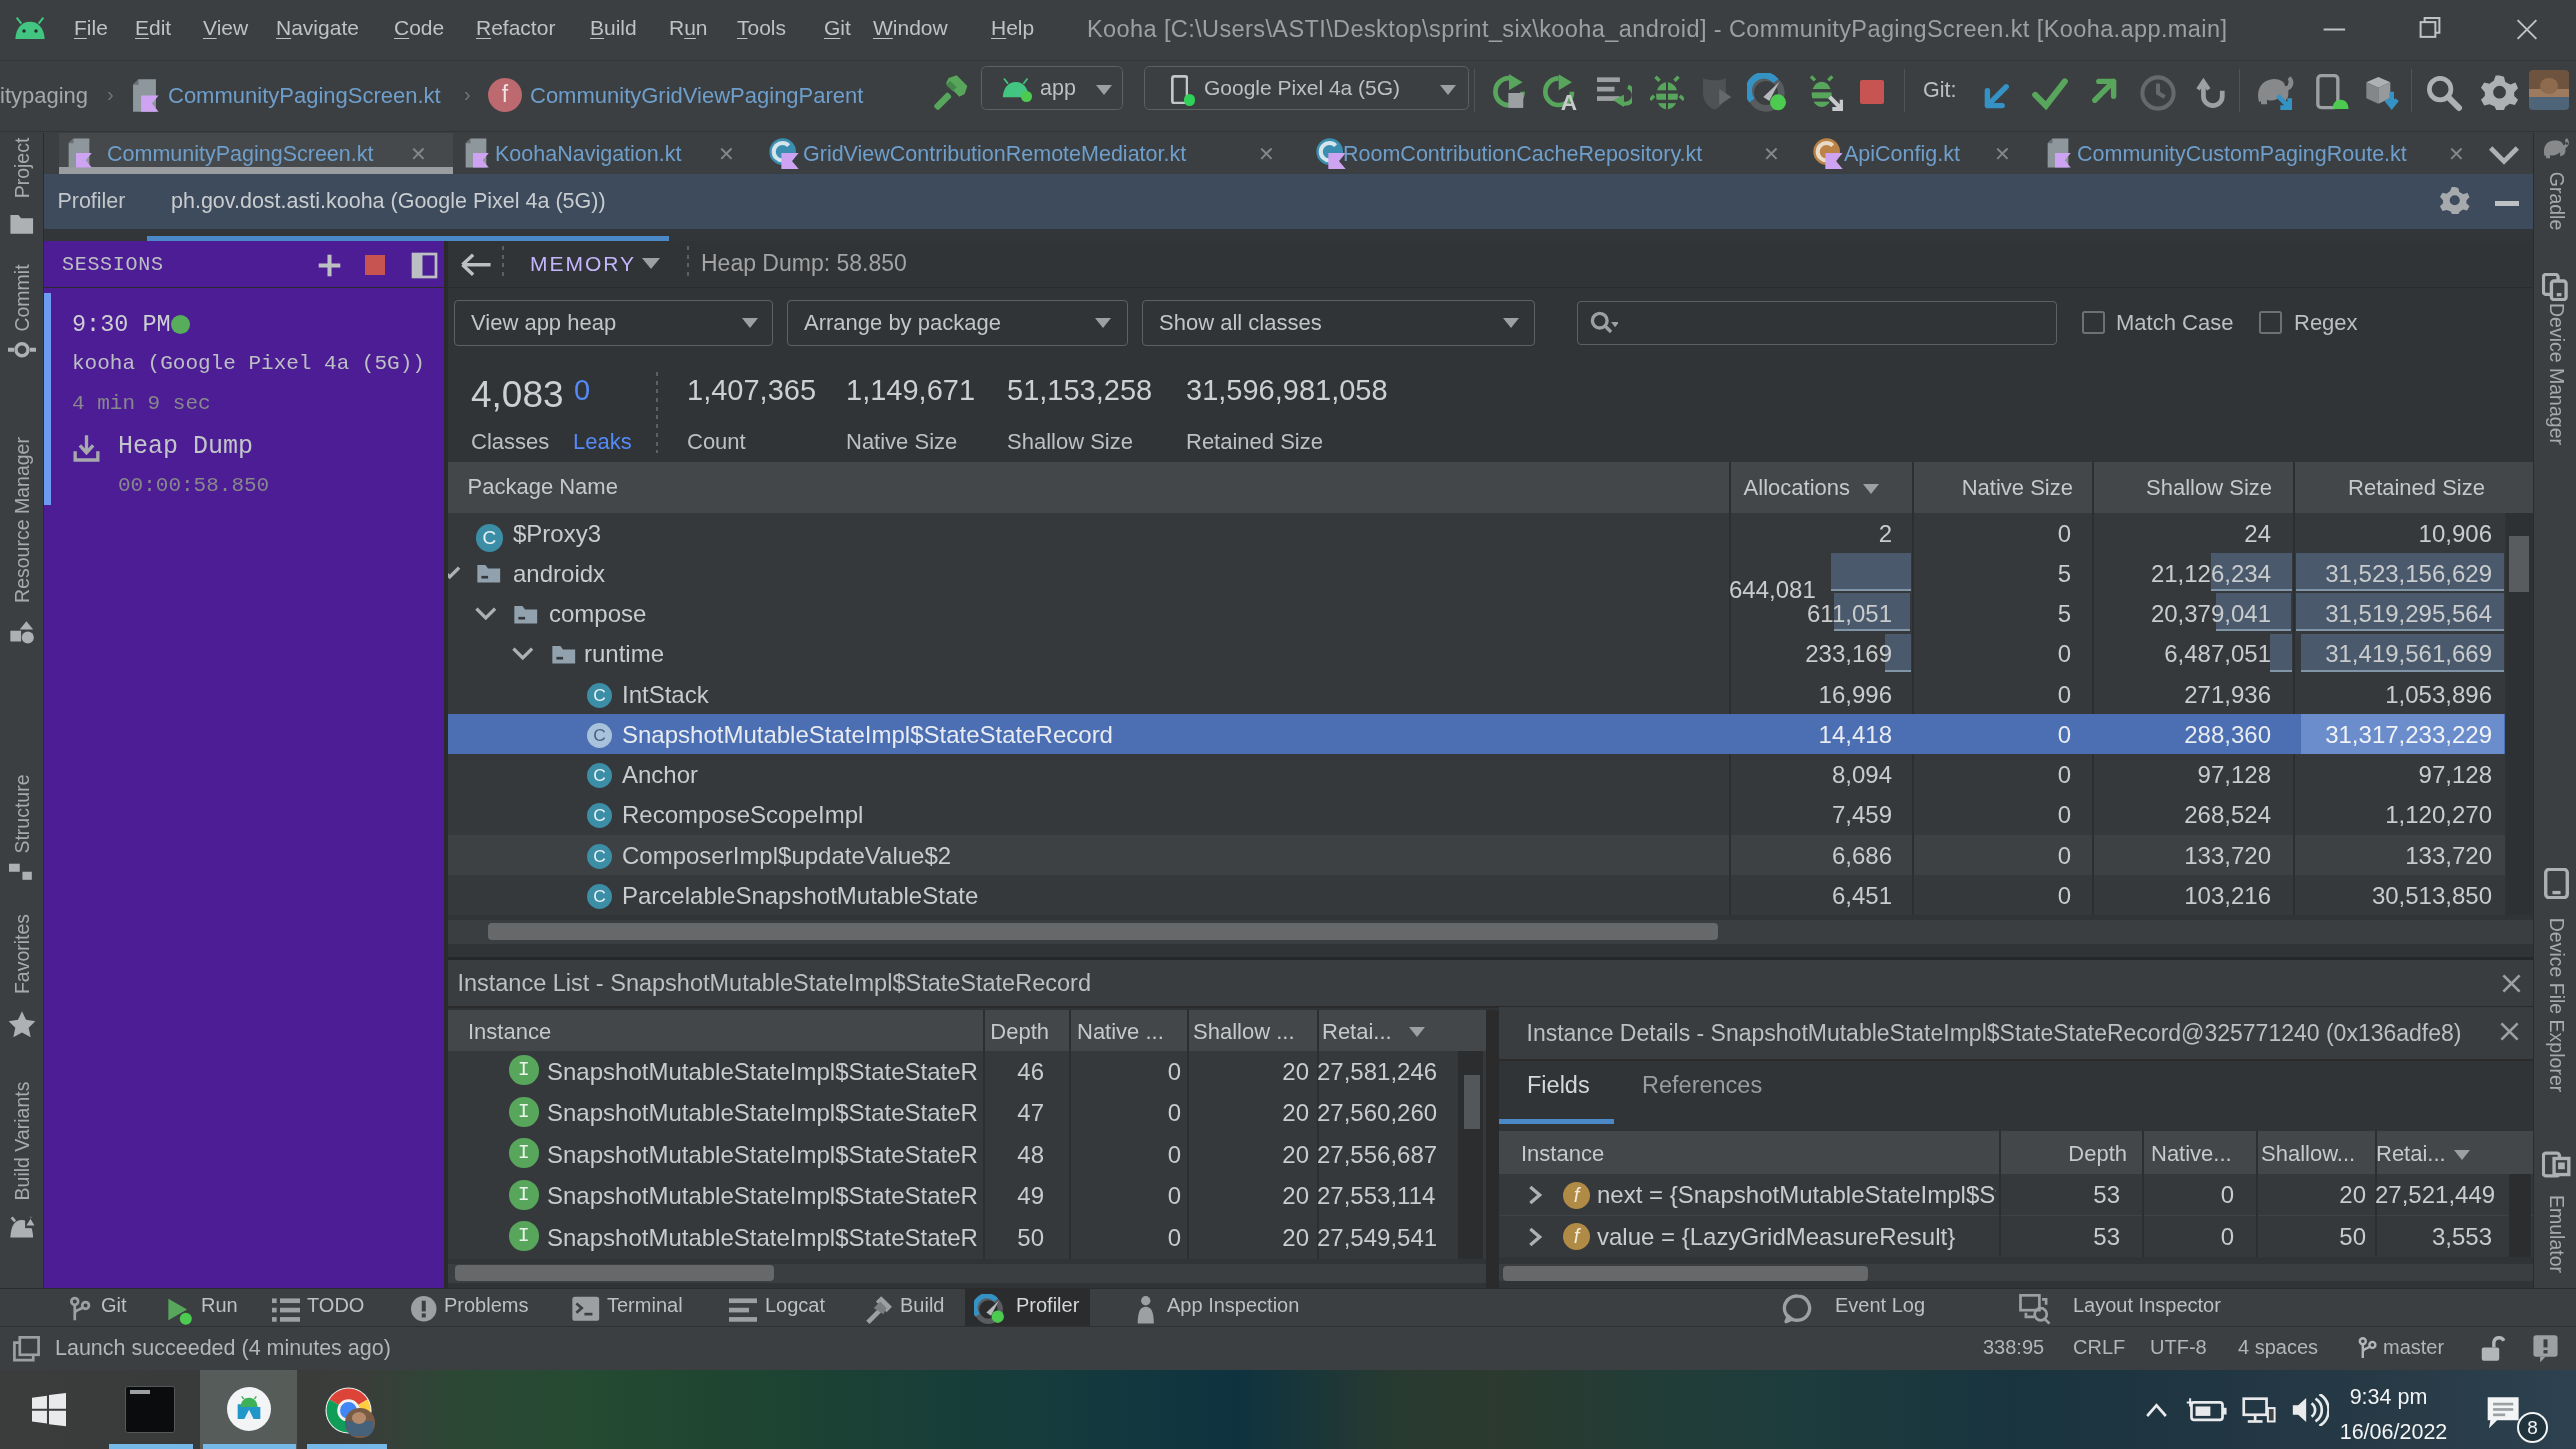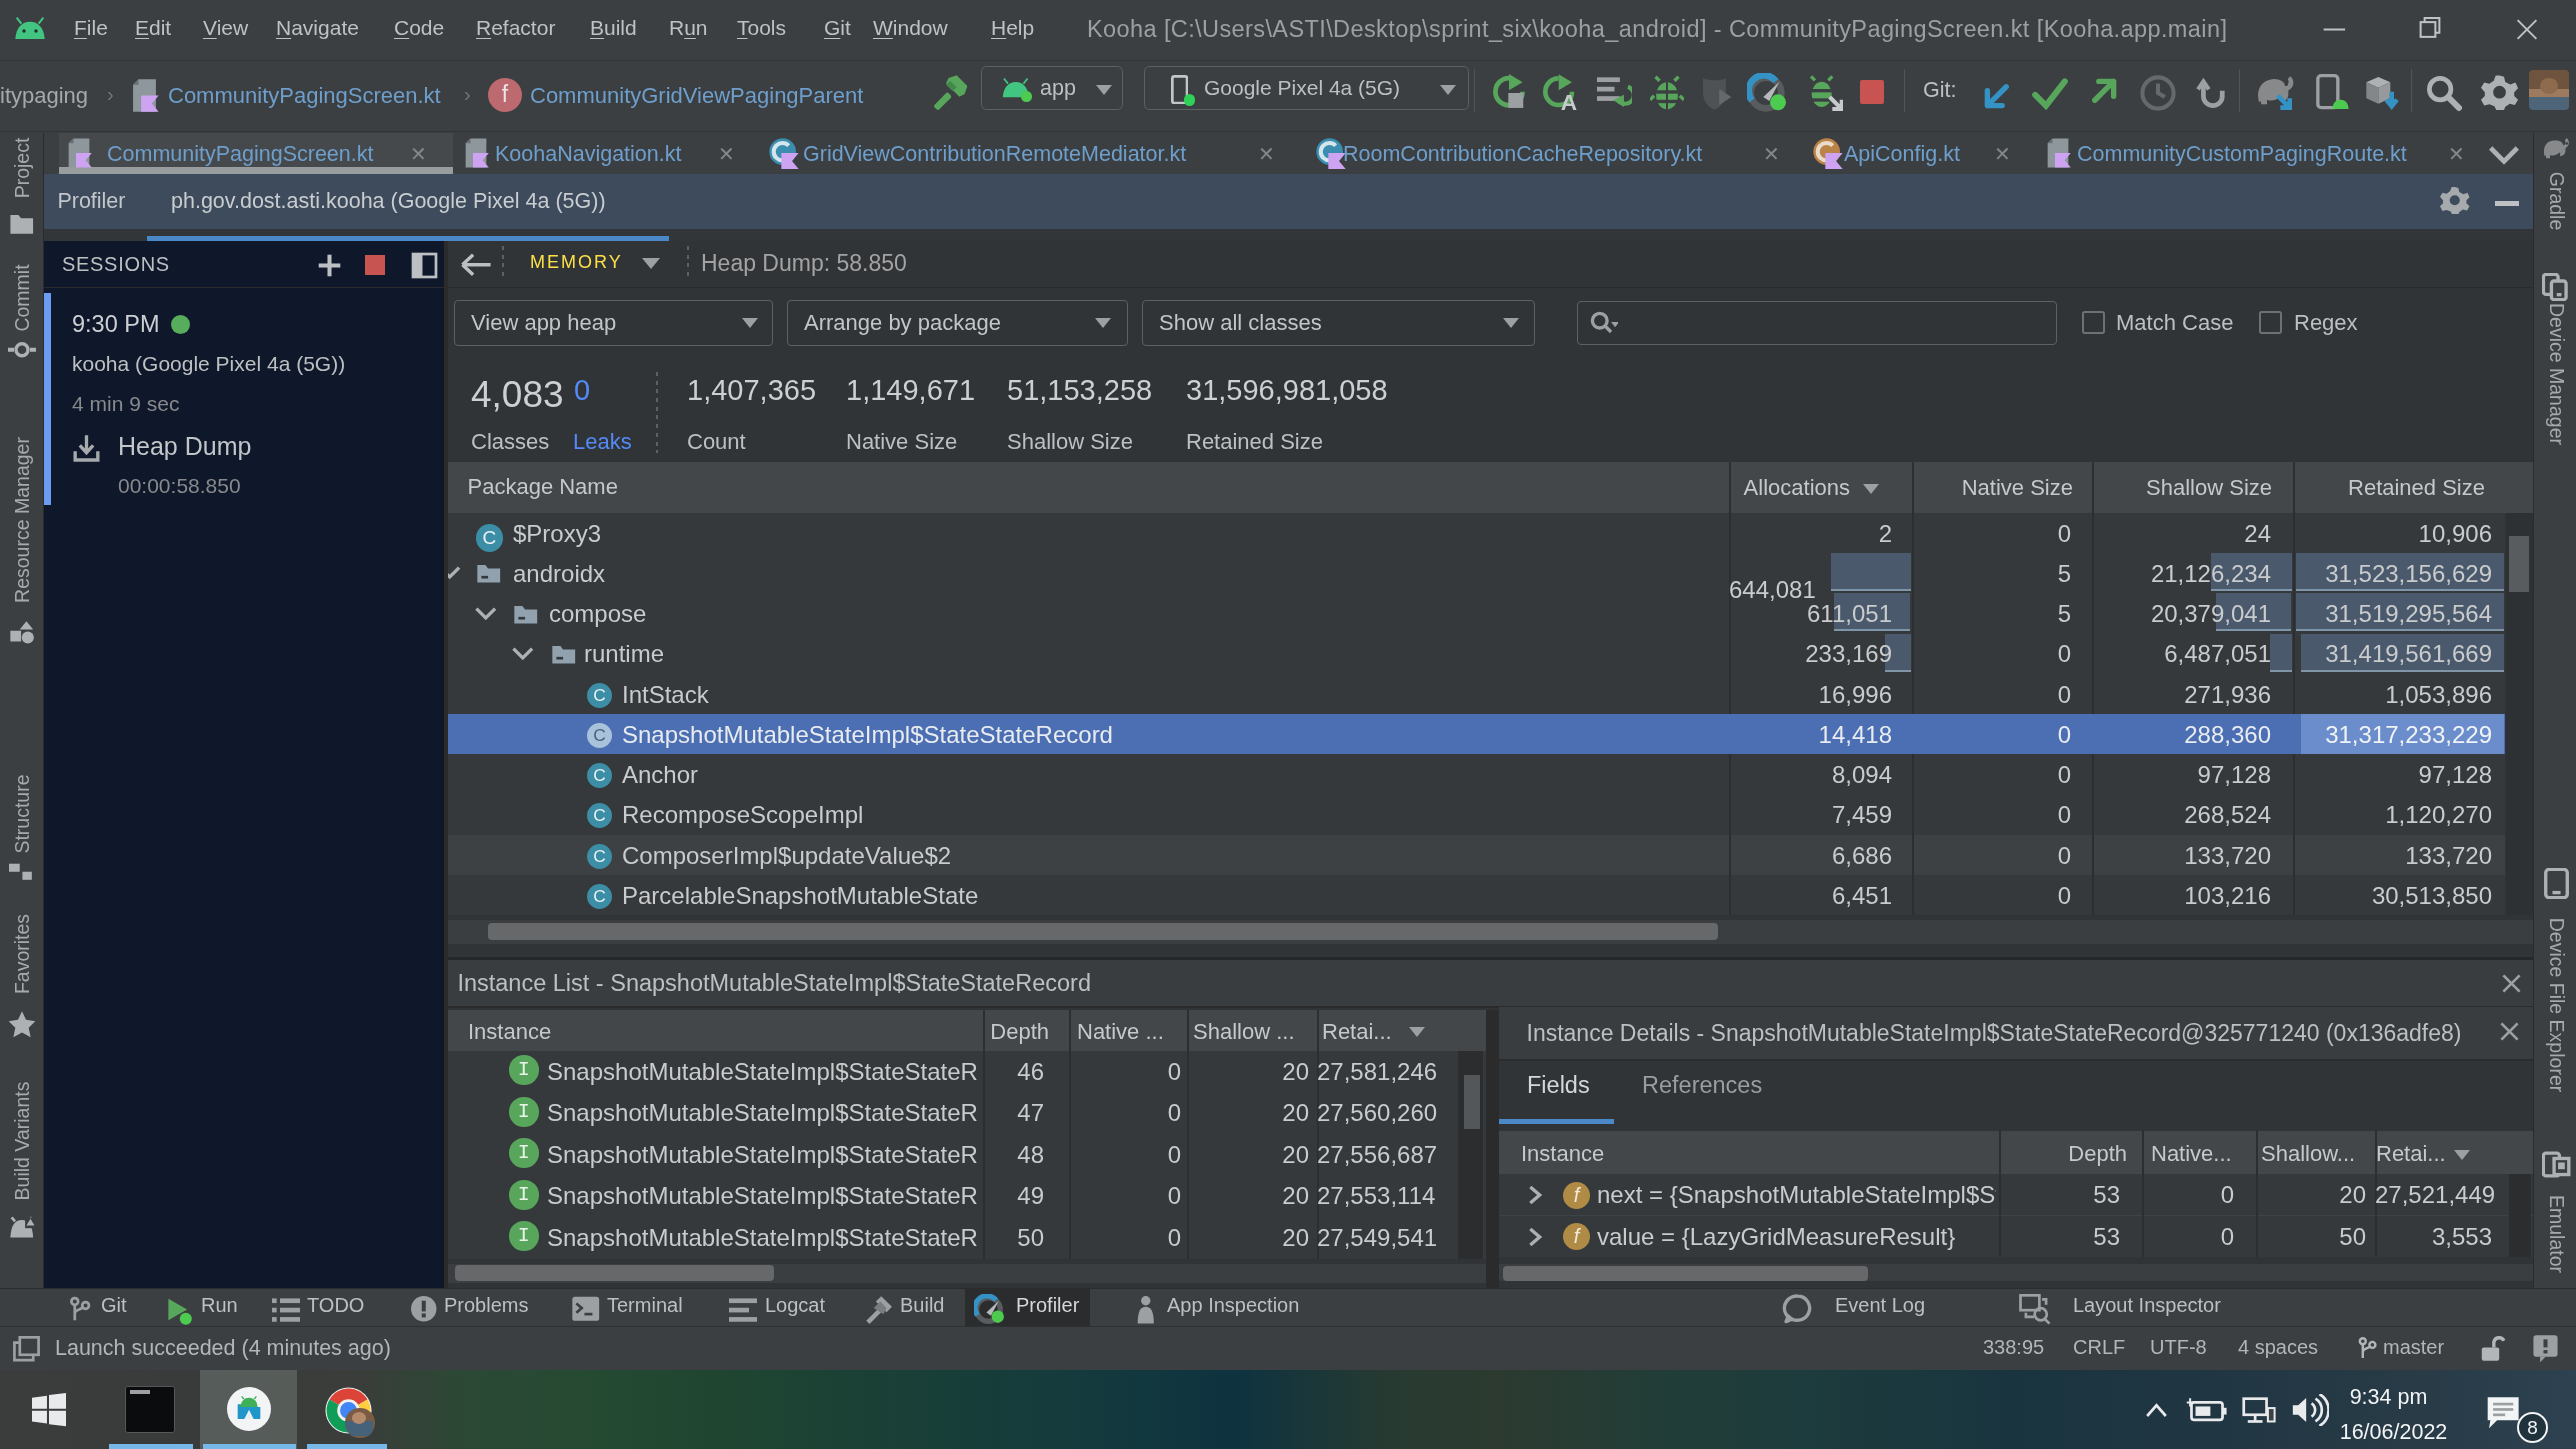--- a/index.html
+++ b/index.html
@@ -31,21 +31,21 @@
 #profrow { left:44px; top:174px; width:2489px; height:55px; background:#3D4B5C; }
 #profstrip { left:44px; top:229px; width:2489px; height:12px; background:#333638; }
 
 
 #lstripe { left:0; top:133px; width:44px; height:1193px; background:#3C3F41; border-right:1.3px solid #2B2B2B; }
 #rstripe { left:2533px; top:133px; width:43px; height:1193px; background:#3C3F41; border-left:1.3px solid #2B2B2B; }
 .vtextl { position:absolute; width:241px; text-align:center; transform:rotate(-90deg); transform-origin:center; font-size:19.5px; color:#A7AAAC; white-space:nowrap; }
 .vtextr { position:absolute; width:241px; text-align:center; transform:rotate(90deg); transform-origin:center; font-size:19.5px; color:#A7AAAC; white-space:nowrap; }
 
 
-#sessions { left:44px; top:241px; width:400px; height:1047px; background:#0f172a; }
+#sessions { left:44px; top:241px; width:400px; height:1047px; background:#4c1d95;font-family:Liberation Mono, monospace; }
 #memory { left:448px; top:241px; width:2085px; height:1047px; background:#313437; }
 #memgap { left:444px; top:241px; width:4px; height:1047px; background:#2B2B2B; }
 
 
 #bottombar { left:0; top:1288px; width:2576px; height:38px; background:#3C3F41; border-top:1.3px solid #2B2B2B; }
 .bitem { position:absolute; top:5.4px; height:29.5px; font-size:20px; color:#BDC0C2; }
 #statusbar { left:0; top:1326px; width:2576px; height:44px; background:#3C3F41; border-top:1.3px solid #2E3133; font-size:20px; color:#B3B6B8; }
 #taskbar { left:0; top:1370px; width:2576px; height:79px;
   background:linear-gradient(90deg,#3B3D3C 0%,#393B3A 8%,#3A3D3A 14%,#2B4834 18%,#254A32 23%,#1F4531 28%,#1A4036 34%,#153B3D 41%,#0E3340 48%,#273A31 54%,#2C3A2F 58%,#223D37 64%,#1D3C3D 70%,#19343F 78%,#213643 86%,#283B47 94%,#2E4150 100%); }
 .cline { position:absolute; background:#2C2F31; width:2px; z-index:1; }
@@ -365,21 +365,21 @@
     </svg>
     <div class="abs txt" style="left:74px;top:191px;font-size:25px;color:#C3C6C8">Heap Dump</div>
     <div class="abs txt" style="left:74px;top:233px;font-size:21px;color:#87898B">00:00:58.850</div>
   </div>
   <div class="abs" id="memgap"></div>
   <div class="abs" id="memory">
     <svg class="abs" style="left:12.7px;top:10.7px" width="31" height="25.5" viewBox="0 0 46 38">
       <path d="M2 19 L44 19 M2 19 L18 4 M2 19 L18 34" fill="none" stroke="#BDC0C2" stroke-width="5"></path>
     </svg>
     <div class="abs" style="left:54px;top:5.4px;width:2px;height:35px;background-image:repeating-linear-gradient(to bottom,#5E6163 0 4px,transparent 4px 8.7px)"></div>
-    <div class="abs txt" style="left:82px;top:10.7px;font-size:18px;color:#fde047;letter-spacing:2px">MEMORY</div>
+    <div class="abs txt" style="left:82px;top:10.7px;font-size:21px;color:#c4b5fd;letter-spacing:2px">MEMORY</div>
     <div class="abs" style="left:194px;top:17.4px;width:0;height:0;border-left:9.4px solid transparent;border-right:9.4px solid transparent;border-top:11.4px solid #9DA0A2"></div>
     <div class="abs" style="left:239px;top:5.4px;width:2px;height:35px;background-image:repeating-linear-gradient(to bottom,#5E6163 0 4px,transparent 4px 8.7px)"></div>
     <div class="abs txt" style="left:253px;top:9.4px;font-size:23px;color:#a3a3a3">Heap Dump: 58.850</div>
     <div class="abs" style="left:0;top:46px;width:2085px;height:1.3px;background:#2B2B2B"></div>
 
     <div class="abs" style="left:6px;top:59px;width:319px;height:46px;border:1.3px solid #5E6163;border-radius:4px">
       <div class="abs txt" style="left:16px;top:8.7px;font-size:22px;color:#C3C6C8">View app heap</div>
       <div class="abs" style="left:287px;top:17.4px;width:0;height:0;border-left:8.7px solid transparent;border-right:8.7px solid transparent;border-top:10.7px solid #9DA0A2"></div>
     </div>
     <div class="abs" style="left:339px;top:59px;width:341px;height:46px;border:1.3px solid #5E6163;border-radius:4px">

